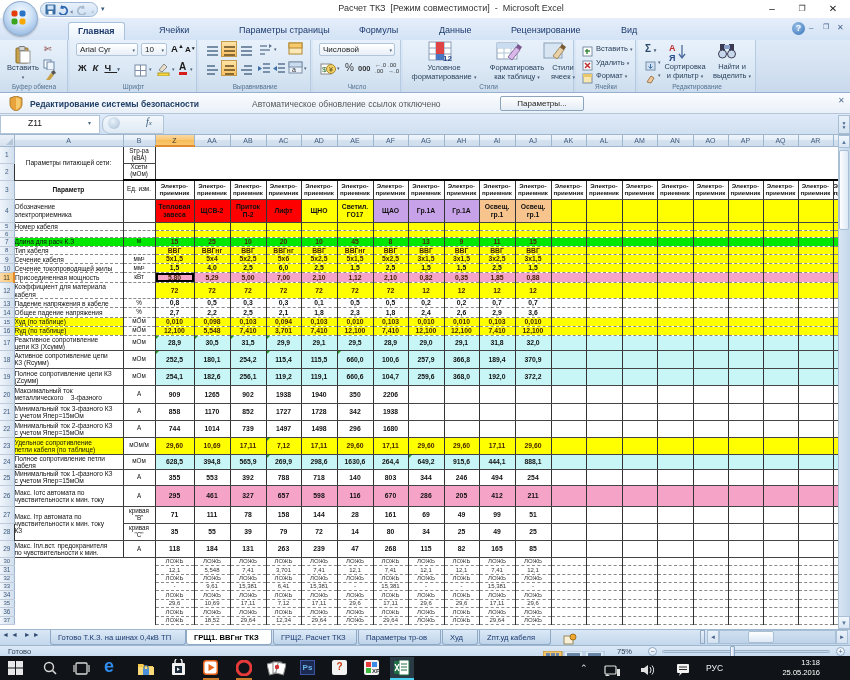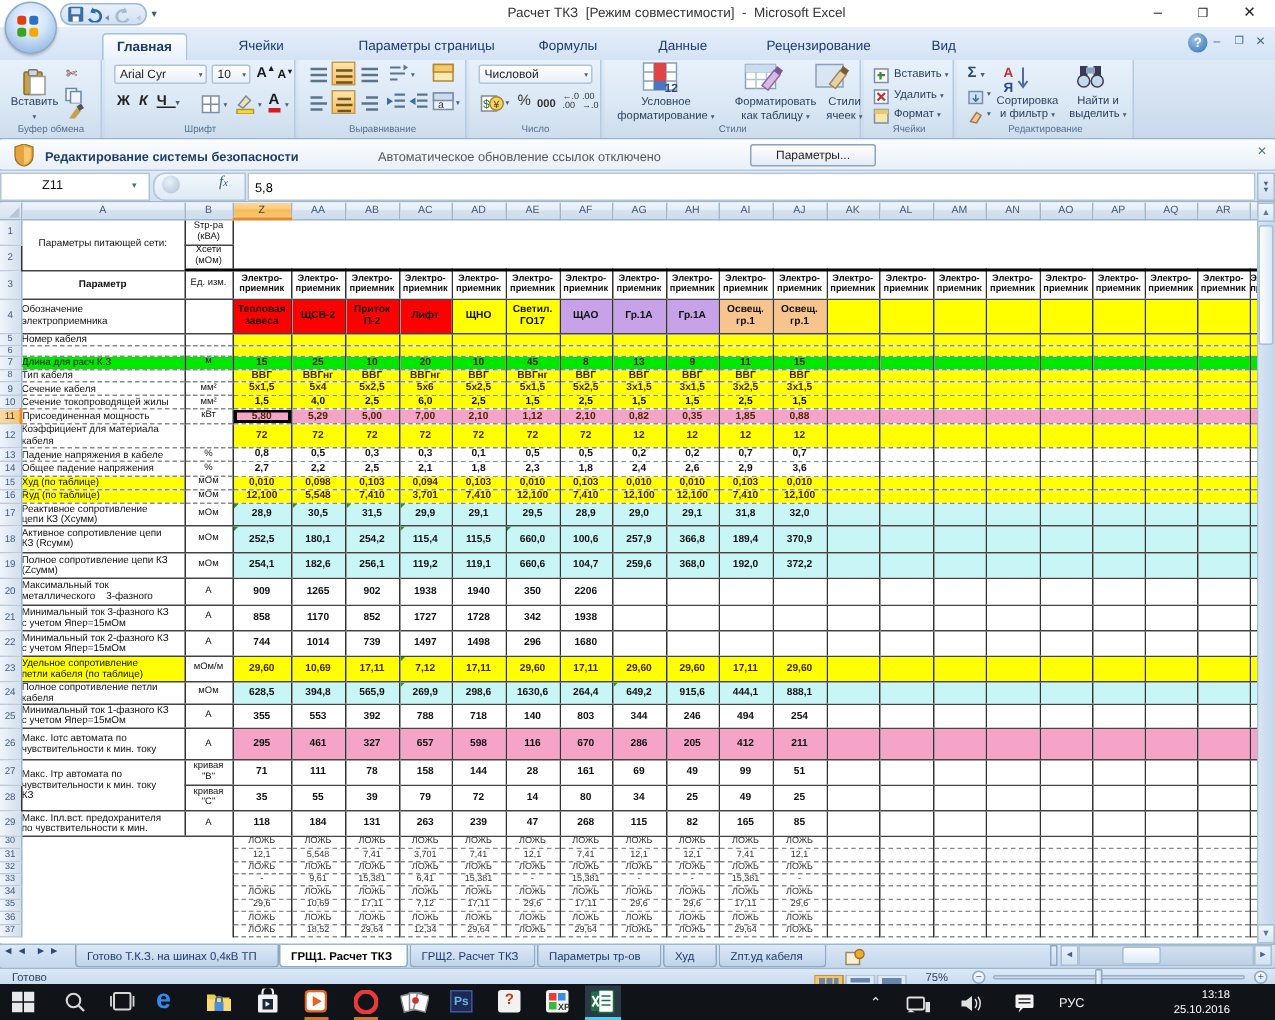--- a/index.html
+++ b/index.html
@@ -359,21 +359,20 @@
 <div class="abs" style="left:500px;top:96px;width:84px;height:15px;border:1px solid #8da4bd;border-radius:2px;background:linear-gradient(#fff,#e3ecf5);font-size:8px;color:#222;text-align:center;line-height:14px">Параметры...</div>
 <div class="abs" style="left:838px;top:96px;font-size:8px;color:#55708e">✕</div>
 
 <div class="abs" id="fbar"></div>
 <div class="abs" id="namebox"></div>
 <div class="abs" style="left:28px;top:118px;font-size:8.5px;color:#111">Z11</div>
 <div class="abs" style="left:88px;top:119px;font-size:6px;color:#506e80">▾</div>
 <div class="abs" id="fxpill"></div>
 <div class="abs" style="left:108px;top:117px;width:12px;height:12px;border-radius:50%;background:radial-gradient(circle at 40% 35%,#e8f2fa,#aabed4)"></div>
 <div class="abs" style="left:146px;top:116px;font-size:10px;font-style:italic;color:#3c5a7c;font-family:'Liberation Serif',serif"><i>f</i><span style="font-size:7px">x</span></div>
-<div class="abs" id="finput">5,8</div>
 <div class="abs" style="left:838px;top:115px;width:12px;height:19px;background:linear-gradient(#eaf2fa,#d4e2f0);border:1px solid #a9bfd6;font-size:5px;color:#44618c;text-align:center;line-height:4px;padding-top:5px">▼<br>▼</div>
 
 <div class="abs" id="gridwrap">
 <table class="grid">
 <colgroup>
           <col style="width:14px">
           <col style="width:109px">
           <col style="width:32px">
           <col style="width:39px">
           <col style="width:36px">
@@ -1389,21 +1388,21 @@
 
 <div class="abs" id="vscroll"></div>
 <div class="abs sbtn" style="top:135px;height:13px;font-size:6px;line-height:12px">▲</div>
 <div class="abs" id="vthumb"></div>
 <div class="abs sbtn" style="top:616px;height:13px;font-size:6px;line-height:12px">▼</div>
 
 <div class="abs" id="tabsbar"></div>
 
 <div class="abs" style="left:2px;top:631px;width:46px;height:12px;font-size:7px;color:#2d4a6e;letter-spacing:2px">◄◄ ►►</div>
 <div class="abs stab" style="left:50px;width:136px">Готово Т.К.З. на шинах 0,4кВ ТП</div>
-<div class="abs stab act" style="left:186px;width:86px">ГРЩ1. Расчет ТКЗ</div>
+<div class="abs stab act" style="left:186px;width:86px">ГРЩ1. ВВГнг ТКЗ</div>
 <div class="abs stab" style="left:273px;width:84px">ГРЩ2. Расчет ТКЗ</div>
 <div class="abs stab" style="left:358px;width:83px">Параметры тр-ов</div>
 <div class="abs stab" style="left:442px;width:36px">Худ</div>
 <div class="abs stab" style="left:479px;width:72px">Zпт.уд кабеля</div>
 <div class="abs" style="left:563px;top:631px;width:14px;height:12px"><svg width="14" height="12">
         <rect x="1" y="3" width="9" height="8" fill="#f8f0d8" stroke="#9a8a5a"></rect>
         <circle cx="10" cy="4" r="3" fill="#f0a830" stroke="#a07020"></circle>
       </svg></div>
 <div class="abs" style="left:700px;top:630px;width:5px;height:14px;background:linear-gradient(#e8f0fa,#c8d8ec);border:1px solid #8fa8c4"></div>
 <div class="abs" style="left:707px;top:630px;width:12px;height:14px;background:linear-gradient(#eaf2fa,#d4e2f0);border:1px solid #a9bfd6;font-size:6px;color:#44618c;text-align:center;line-height:13px">◄</div>
@@ -1523,15 +1522,15 @@
 <div class="abs" style="left:676px;top:662px"><svg width="15" height="13">
         <rect x="1" y="1" width="12" height="9" rx="1" fill="#f2f2f2"></rect>
         <path d="M4 10 l-1 3 3 -3z" fill="#f2f2f2"></path>
         <g stroke="#2a2a2a">
           <line x1="3" y1="4" x2="11" y2="4"></line>
           <line x1="3" y1="6.5" x2="11" y2="6.5"></line>
         </g>
       </svg></div>
 <div class="abs" style="left:706px;top:663px;color:#f0f0f0;font-size:8.5px">РУС</div>
 <div class="abs traytxt" style="left:760px;top:658px;width:60px">13:18</div>
-<div class="abs traytxt" style="left:750px;top:668px;width:70px">25.10.2016</div>
+<div class="abs traytxt" style="left:750px;top:668px;width:70px">25.05.2016</div>
 
 </div>
 
 </body></html>

